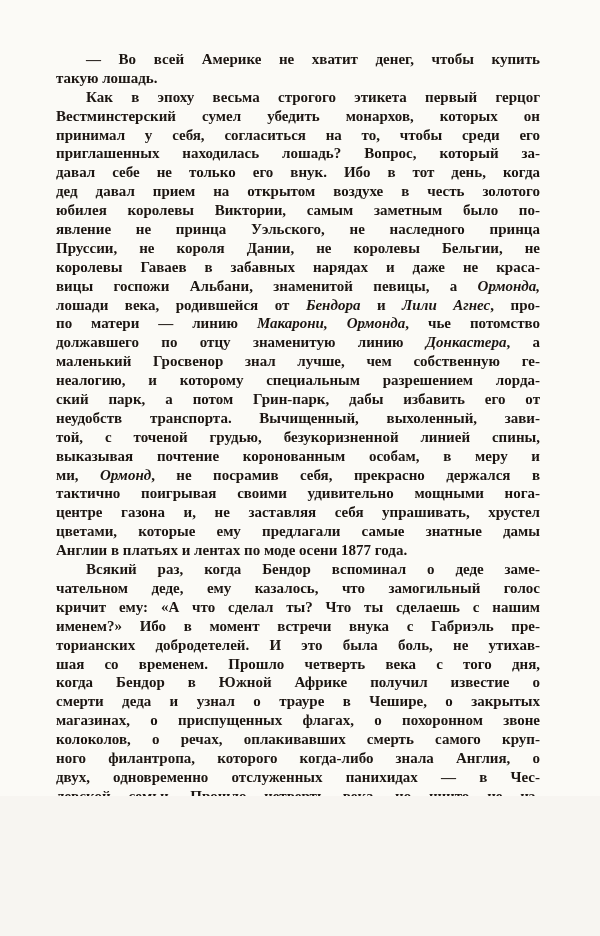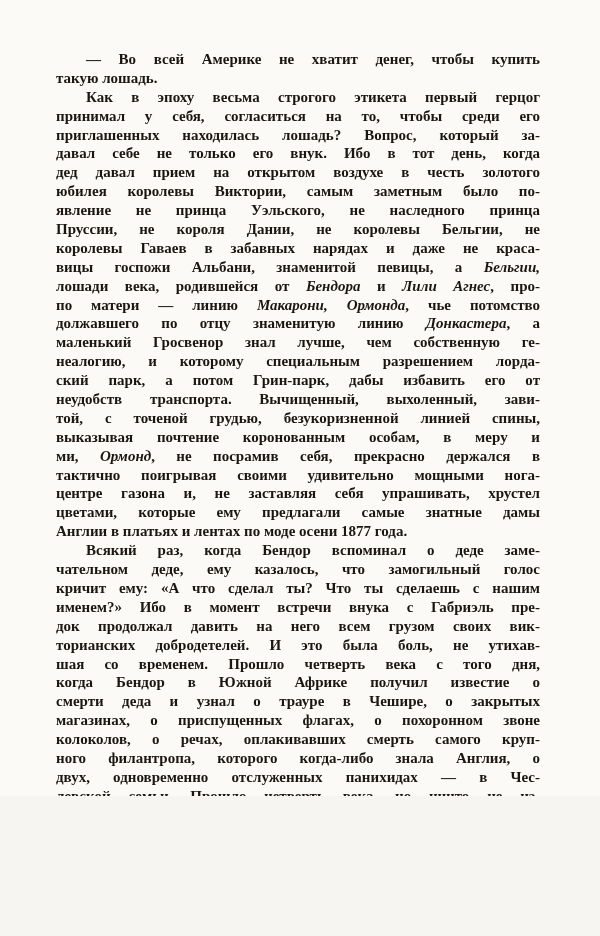--- a/index.html
+++ b/index.html
@@ -61,50 +61,50 @@
 <body>
 
 <div class="scan-page">
   <div class="text-block">
       <div class="paragraph">
         <div class="line indent"><span>— Во всей Америке не хватит денег, чтобы купить</span></div>
         <div class="line end"><span>такую лошадь.</span></div>
       </div>
       <div class="paragraph">
         <div class="line indent"><span>Как в эпоху весьма строгого этикета первый герцог</span></div>
+        <div class="line"><span>Вестминстерский сумел убедить монархов, которых он</span></div>
         <div class="line"><span>принимал у себя, согласиться на то, чтобы среди его</span></div>
         <div class="line"><span>приглашенных находилась лошадь? Вопрос, который за-</span></div>
         <div class="line"><span>давал себе не только его внук. Ибо в тот день, когда</span></div>
         <div class="line"><span>дед давал прием на открытом воздухе в честь золотого</span></div>
         <div class="line"><span>юбилея королевы Виктории, самым заметным было по-</span></div>
         <div class="line"><span>явление не принца Уэльского, не наследного принца</span></div>
         <div class="line"><span>Пруссии, не короля Дании, не королевы Бельгии, не</span></div>
         <div class="line"><span>королевы Гаваев в забавных нарядах и даже не краса-</span></div>
-        <div class="line"><span>вицы госпожи Альбани, знаменитой певицы, а </span><span class="it">Бельгии,</span></div>
+        <div class="line"><span>вицы госпожи Альбани, знаменитой певицы, а </span><span class="it">Ормонда,</span></div>
         <div class="line"><span>лошади века, родившейся от </span><span class="it">Бендора</span><span> и </span><span class="it">Лили Агнес</span><span>, про-</span></div>
         <div class="line"><span>по матери — линию </span><span class="it">Макарони, Ормонда</span><span>, чье потомство</span></div>
         <div class="line"><span>должавшего по отцу знаменитую линию </span><span class="it">Донкастера</span><span>, а</span></div>
         <div class="line"><span>маленький Гросвенор знал лучше, чем собственную ге-</span></div>
         <div class="line"><span>неалогию, и которому специальным разрешением лорда-</span></div>
         <div class="line"><span>ский парк, а потом Грин-парк, дабы избавить его от</span></div>
         <div class="line"><span>неудобств транспорта. Вычищенный, выхоленный, зави-</span></div>
         <div class="line"><span>той, с точеной грудью, безукоризненной линией спины,</span></div>
         <div class="line"><span>выказывая почтение коронованным особам, в меру и</span></div>
         <div class="line"><span>ми, </span><span class="it">Ормонд</span><span>, не посрамив себя, прекрасно держался в</span></div>
         <div class="line"><span>тактично поигрывая своими удивительно мощными нога-</span></div>
         <div class="line"><span>центре газона и, не заставляя себя упрашивать, хрустел</span></div>
         <div class="line"><span>цветами, которые ему предлагали самые знатные дамы</span></div>
         <div class="line end"><span>Англии в платьях и лентах по моде осени 1877 года.</span></div>
       </div>
       <div class="paragraph">
         <div class="line indent"><span>Всякий раз, когда Бендор вспоминал о деде заме-</span></div>
         <div class="line"><span>чательном деде, ему казалось, что замогильный голос</span></div>
         <div class="line"><span>кричит ему: «А что сделал ты? Что ты сделаешь с нашим</span></div>
         <div class="line"><span>именем?» Ибо в момент встречи внука с Габриэль пре-</span></div>
-        <div class="line"><span>док продолжал давить на него всем грузом своих вик-</span></div>
         <div class="line"><span>торианских добродетелей. И это была боль, не утихав-</span></div>
         <div class="line"><span>шая со временем. Прошло четверть века с того дня,</span></div>
         <div class="line"><span>когда Бендор в Южной Африке получил известие о</span></div>
         <div class="line"><span>смерти деда и узнал о трауре в Чешире, о закрытых</span></div>
         <div class="line"><span>магазинах, о приспущенных флагах, о похоронном звоне</span></div>
         <div class="line"><span>колоколов, о речах, оплакивавших смерть самого круп-</span></div>
         <div class="line"><span>ного филантропа, которого когда-либо знала Англия, о</span></div>
         <div class="line"><span>двух, одновременно отслуженных панихидах — в Чес-</span></div>
         <div class="line"><span>левской семьи. Прошло четверть века, но ничто не из-</span></div>
       </div>

